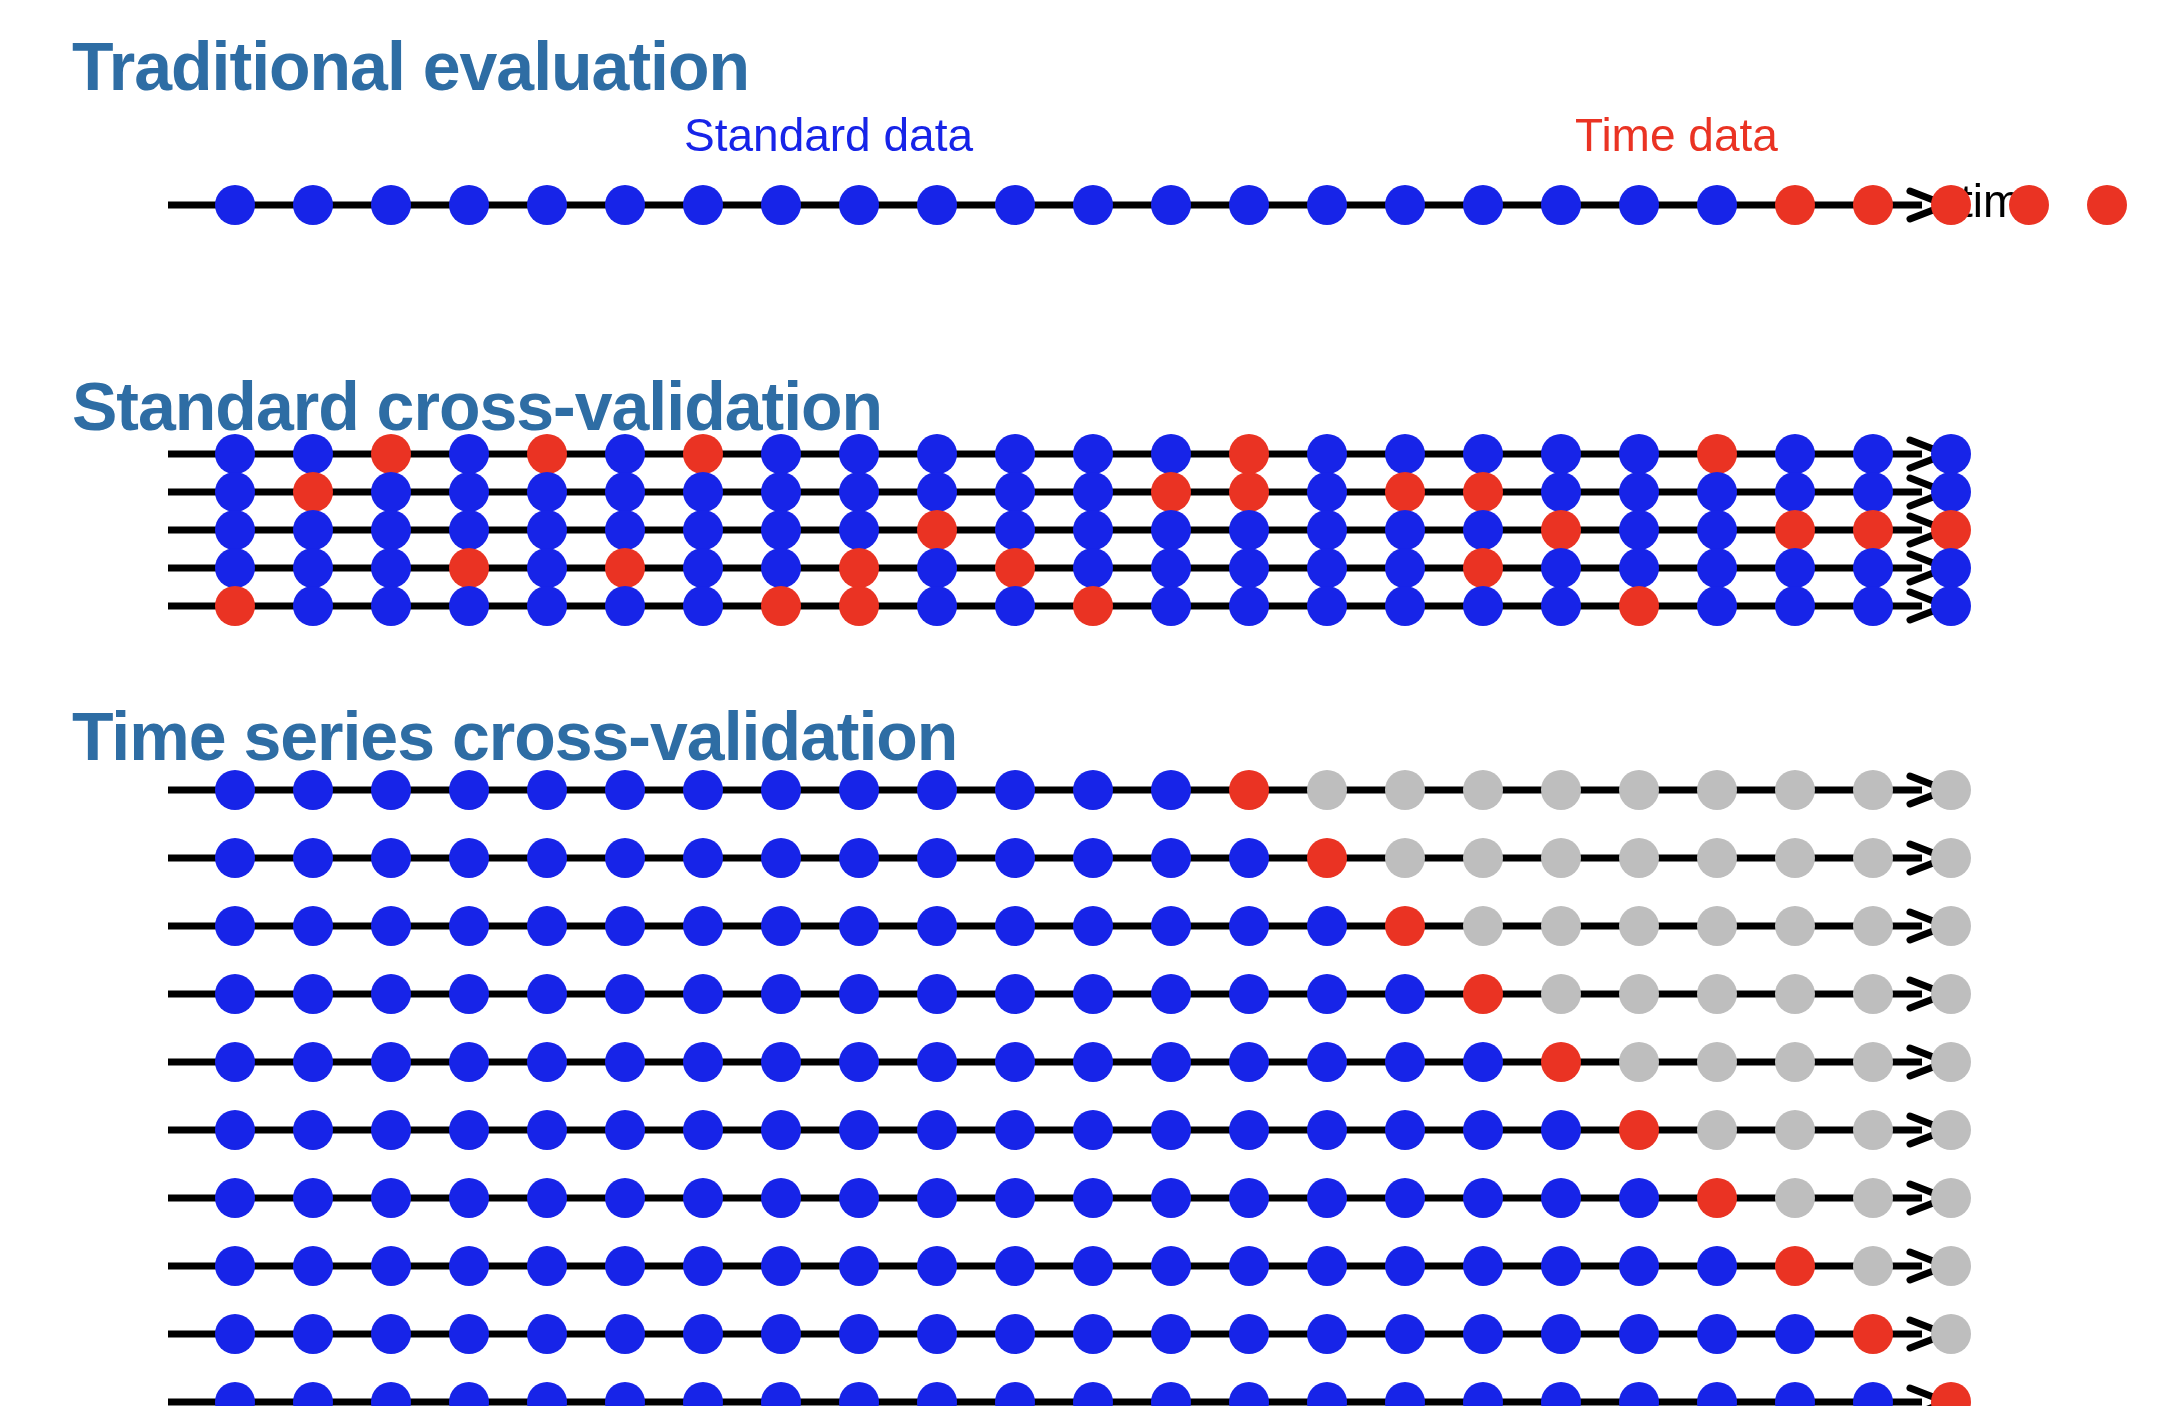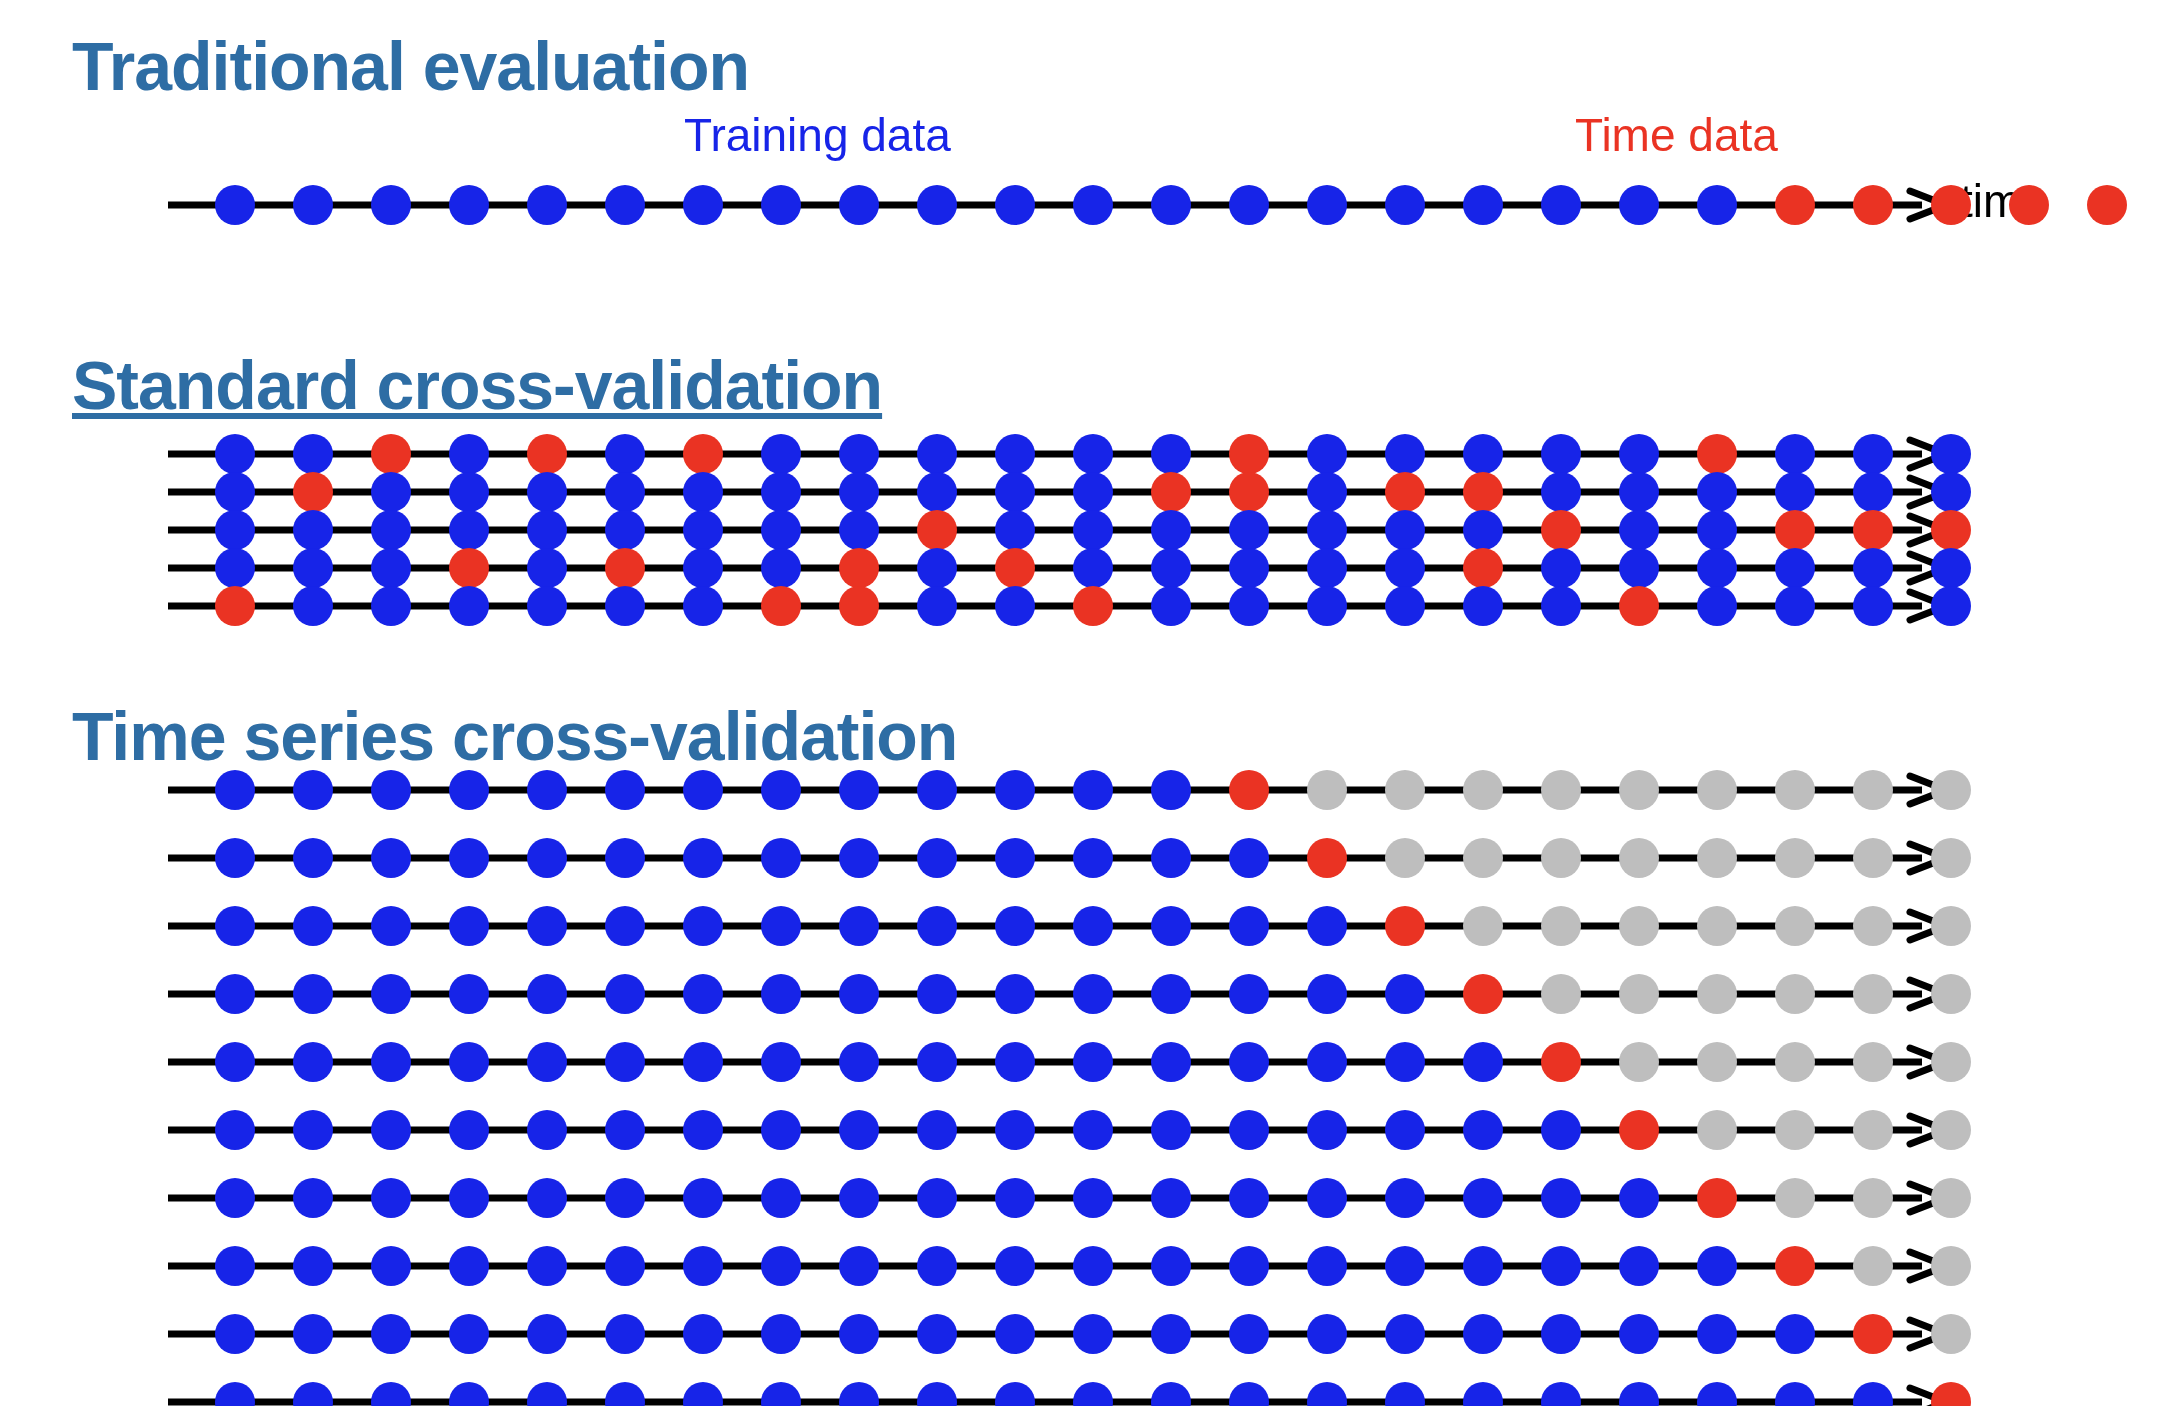--- a/index.html
+++ b/index.html
@@ -81,21 +81,21 @@
   .section { position: absolute; left: 0; top: 0; width: 100%; }
 </style>
 </head>
 <body>
 
 <div id="stage">
 
   <div class="section">
     <div class="section-heading" style="left:72px; top:32px;">Traditional evaluation</div>
 
-    <div class="inline-label" style="left:684px; top:112px; color:#1724e8;">Training data</div>
+    <div class="inline-label" style="left:684px; top:112px; color:#1724e8;">Standard data</div>
 
     <div class="inline-label" style="left:1575px; top:112px; color:#ea3323;">Time data</div>
 
     <div class="time-axis-label" style="left:1960px; top:178px;">time</div>
 
     <div class="timeline" id="tl-trad-0" style="left:168px; top:183px; width:1790px;">
         <div class="axis-line" style="width: 1754px;"></div>
         <div class="arrow-head" style="left: 1744px; margin-left: -6px; margin-top: -18px; transform: none; top: 50%; position: absolute;">
           <svg width="48" height="36" viewBox="0 0 48 36">
             <polyline points="4,4 40,18 4,32" fill="none" stroke="#000" stroke-width="7" stroke-linecap="round" stroke-linejoin="round"></polyline>
@@ -123,21 +123,21 @@
         <div class="dot blue" style="width: 40px; height: 40px; left: 1529px; margin-top: -20px;"></div>
         <div class="dot red" style="width: 40px; height: 40px; left: 1607px; margin-top: -20px;"></div>
         <div class="dot red" style="width: 40px; height: 40px; left: 1685px; margin-top: -20px;"></div>
         <div class="dot red" style="width: 40px; height: 40px; left: 1763px; margin-top: -20px;"></div>
         <div class="dot red" style="width: 40px; height: 40px; left: 1841px; margin-top: -20px;"></div>
         <div class="dot red" style="width: 40px; height: 40px; left: 1919px; margin-top: -20px;"></div>
       </div>
   </div>
 
   <div class="section">
-    <div class="section-heading" style="left:72px; top:351px;text-decoration:underline;">Standard cross-validation</div>
+    <div class="section-heading" style="left:72px; top:372px;">Standard cross-validation</div>
 
     <div class="timeline" id="tl-std-0" style="left:168px; top:432px; width:1790px;">
         <div class="axis-line" style="width: 1754px;"></div>
         <div class="arrow-head" style="left: 1744px; margin-left: -6px; margin-top: -18px; transform: none; top: 50%; position: absolute;">
           <svg width="48" height="36" viewBox="0 0 48 36">
             <polyline points="4,4 40,18 4,32" fill="none" stroke="#000" stroke-width="7" stroke-linecap="round" stroke-linejoin="round"></polyline>
           </svg>
         </div>
         <div class="dot blue" style="width: 40px; height: 40px; left: 47px; margin-top: -20px;"></div>
         <div class="dot blue" style="width: 40px; height: 40px; left: 125px; margin-top: -20px;"></div>

